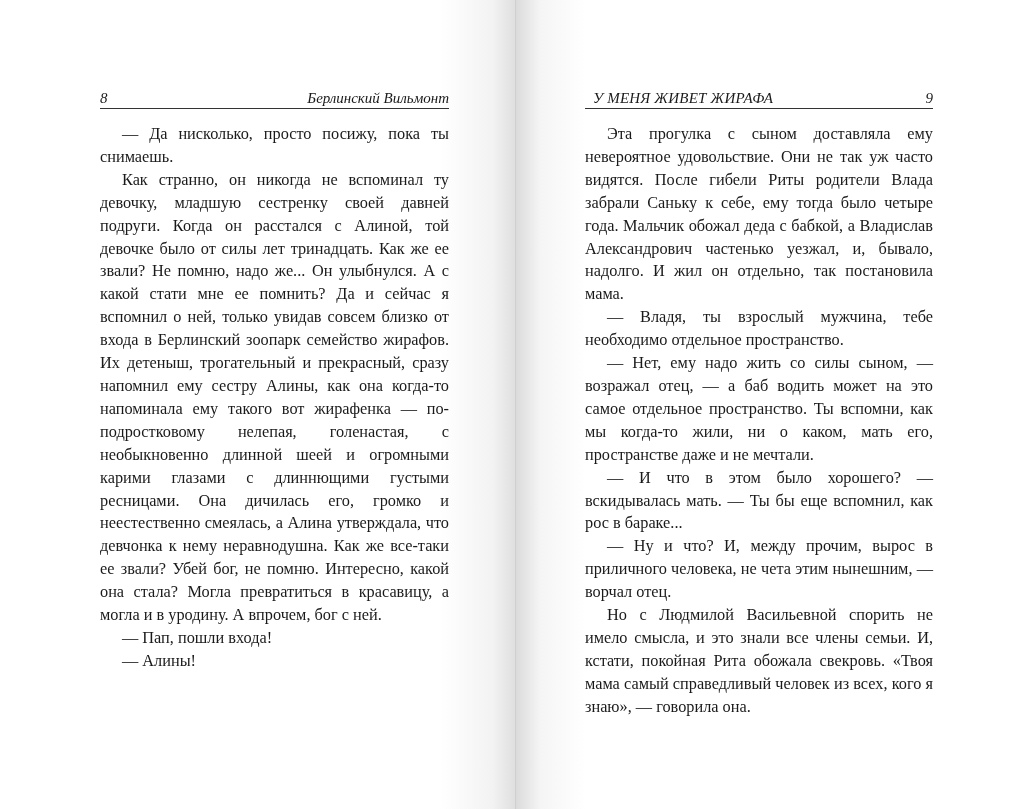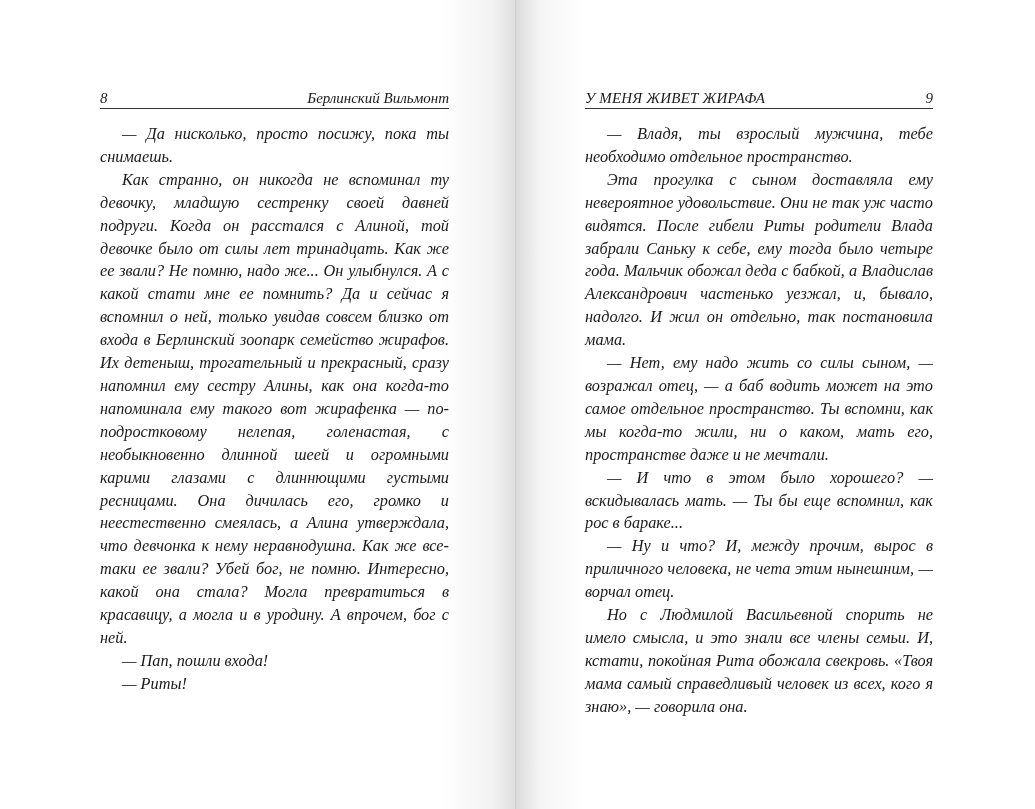--- a/index.html
+++ b/index.html
@@ -25,58 +25,57 @@
   .page.left { left:100px; width:349px; }
   .page.right { left:585px; width:348px; }
   .running-head {
     position:absolute; top:88px; left:0; right:0; height:20px;
     border-bottom:1px solid #333;
     font-style:italic; font-size:15px; line-height:20px;
   }
   .running-head .num { position:absolute; left:0; }
   .running-head .title { position:absolute; right:0; }
   .page.right .running-head .num { left:auto; right:0; }
-  .page.right .running-head .title { right:auto; left:0; letter-spacing:0.2px; }
+  .page.right .running-head .title { right:auto; left:8px; letter-spacing:0.2px; }
   .body-text {
     position:absolute; top:123px; left:0; right:0;
     font-size:16.3px; line-height:22.9px;
     text-align:justify;
     hyphens:manual;
-    font-style:italic;
   }
   .body-text p { margin:0; text-indent:22px; }
 </style>
 </head>
 <body>
 
 <div class="spread">
   <div class="gutter-left"></div>
   <div class="gutter-right"></div>
   <div class="fold"></div>
 
   <div class="page left">
     <div class="running-head">
       <span class="num">8</span>
       <span class="title">Берлинский Вильмонт</span>
     </div>
     <div class="body-text">
       <p>— Да нисколько, просто посижу, пока ты снимаешь.</p>
       <p>Как странно, он никогда не вспоминал ту девочку, младшую сестренку своей давней подруги. Когда он расстался с Алиной, той девочке было от силы лет тринадцать. Как же ее звали? Не помню, надо же... Он улыбнулся. А с какой стати мне ее помнить? Да и сейчас я вспомнил о ней, только увидав совсем близко от входа в Берлинский зоопарк семейство жирафов. Их детеныш, трогательный и прекрасный, сразу напомнил ему сестру Алины, как она когда-то напоминала ему такого вот жирафенка — по-подростковому нелепая, голенастая, с необыкновенно длинной шеей и огромными карими глазами с длиннющими густыми ресницами. Она дичилась его, громко и неестественно смеялась, а Алина утверждала, что девчонка к нему неравнодушна. Как же все-таки ее звали? Убей бог, не помню. Интересно, какой она стала? Могла превратиться в красавицу, а могла и в уродину. А впрочем, бог с ней.</p>
       <p>— Пап, пошли входа!</p>
-      <p>— Риты!</p>
+      <p>— Алины!</p>
     </div>
   </div>
 
   <div class="page right">
     <div class="running-head">
       <span class="title">У МЕНЯ ЖИВЕТ ЖИРАФА</span>
       <span class="num">9</span>
     </div>
     <div class="body-text">
+      <p>Эта прогулка с сыном доставляла ему невероятное удовольствие. Они не так уж часто видятся. После гибели Риты родители Влада забрали Саньку к себе, ему тогда было четыре года. Мальчик обожал деда с бабкой, а Владислав Александрович частенько уезжал, и, бывало, надолго. И жил он отдельно, так постановила мама.</p>
       <p>— Владя, ты взрослый мужчина, тебе необходимо отдельное пространство.</p>
-      <p>Эта прогулка с сыном доставляла ему невероятное удовольствие. Они не так уж часто видятся. После гибели Риты родители Влада забрали Саньку к себе, ему тогда было четыре года. Мальчик обожал деда с бабкой, а Владислав Александрович частенько уезжал, и, бывало, надолго. И жил он отдельно, так постановила мама.</p>
       <p>— Нет, ему надо жить со силы сыном, — возражал отец, — а баб водить может на это самое отдельное пространство. Ты вспомни, как мы когда-то жили, ни о каком, мать его, пространстве даже и не мечтали.</p>
       <p>— И что в этом было хорошего? — вскидывалась мать. — Ты бы еще вспомнил, как рос в бараке...</p>
       <p>— Ну и что? И, между прочим, вырос в приличного человека, не чета этим нынешним, — ворчал отец.</p>
       <p>Но с Людмилой Васильевной спорить не имело смысла, и это знали все члены семьи. И, кстати, покойная Рита обожала свекровь. «Твоя мама самый справедливый человек из всех, кого я знаю», — говорила она.</p>
     </div>
   </div>
 </div>
 
 </body></html>

